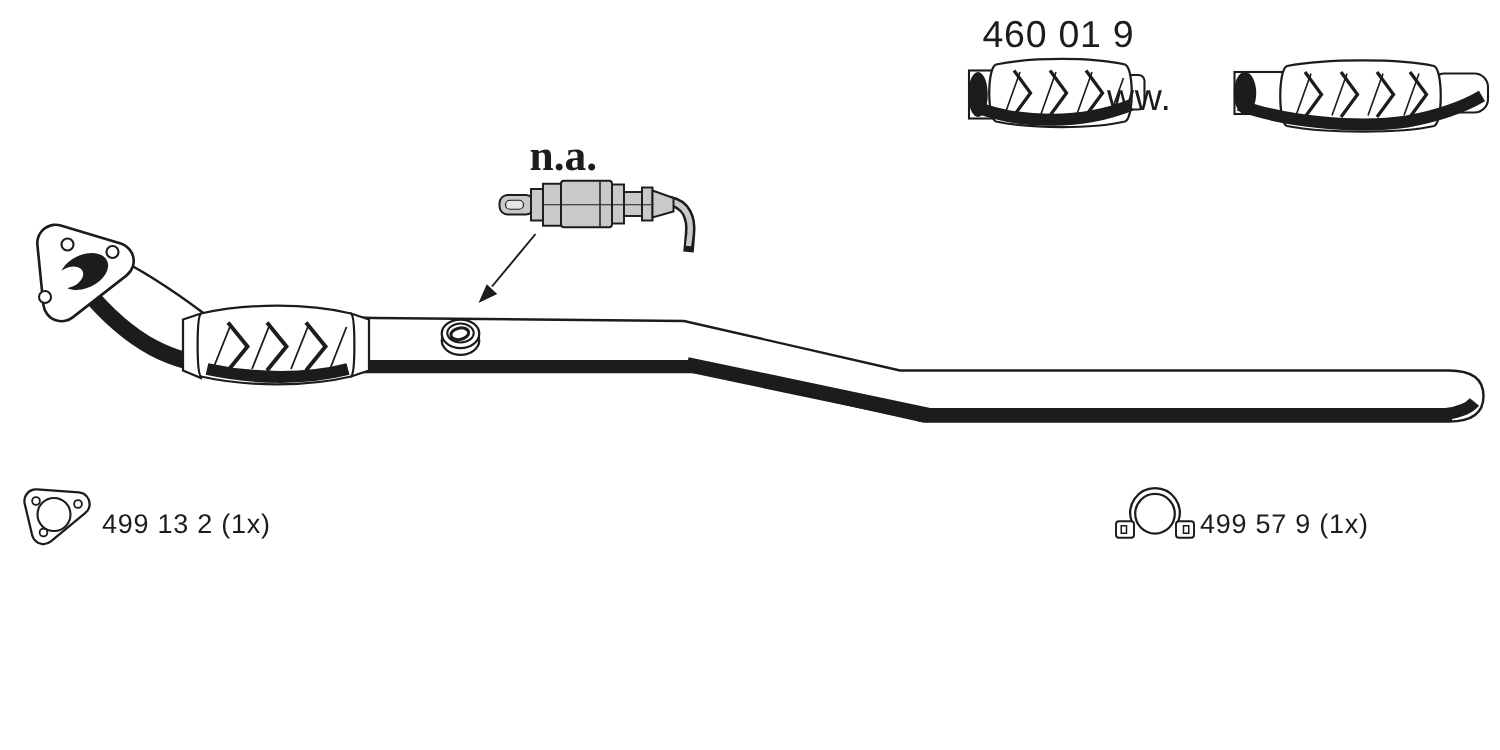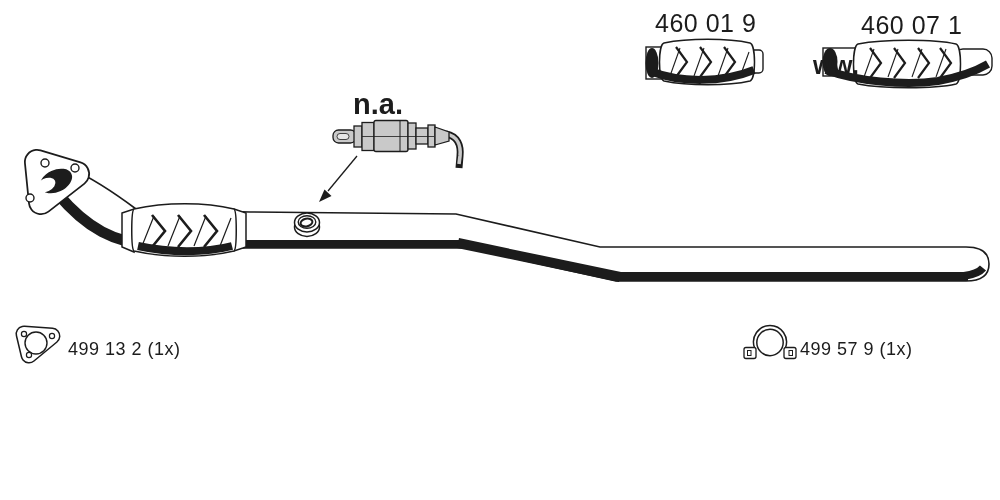--- a/index.html
+++ b/index.html
@@ -12,21 +12,21 @@
   }
   .stage svg{position:absolute;left:0;top:0;}
   .lbl{
     position:absolute;
     color:#1c1c1c;
     font-size:25px;
     line-height:1.06;
     white-space:nowrap;
     letter-spacing:0.5px;
   }
-  .lbl.bold{font-weight:bold;font-size:29px;letter-spacing:0;}
+  .lbl.bold{font-weight:bold;font-size:29px;letter-spacing:0;font-family:Liberation Serif, serif;}
   .lbl.big{font-size:18px;}
 </style>
 </head>
 <body>
 
 <div class="stage">
 
 <svg width="1000" height="500" viewBox="0 0 1000 500">
 
   <g stroke="#1c1c1c" fill="none">
@@ -157,22 +157,21 @@
     <circle cx="770" cy="342.5" r="13.2" stroke-width="1.5"></circle>
     <rect x="744" y="347.5" width="12" height="11" rx="2" stroke-width="1.3"></rect>
     <rect x="784" y="347.5" width="12" height="11" rx="2" stroke-width="1.3"></rect>
     <rect x="747.5" y="350.5" width="3.5" height="5" fill="none" stroke-width="1"></rect>
     <rect x="789" y="350.5" width="3.5" height="5" fill="none" stroke-width="1"></rect>
   </g>
 </svg>
 
   <div class="lbl" style="left:655px;top:10px;width:100px;text-align:center;">460 01 9</div>
 
-  <div class="lbl" style="left:861px;top:12px;width:100px;text-align:center;">460 07 1</div>
 
-  <div class="lbl" style="left:813px;top:52px;font-weight:bold;">ww.</div>
+  <div class="lbl" style="left:738px;top:52px;">ww.</div>
 
   <div class="lbl bold" style="left:353px;top:89px;">n.a.</div>
 
   <div class="lbl big" style="left:68px;top:340px;">499 13 2 (1x)</div>
 
   <div class="lbl big" style="left:800px;top:340px;">499 57 9 (1x)</div>
 </div>
 
 </body></html>

